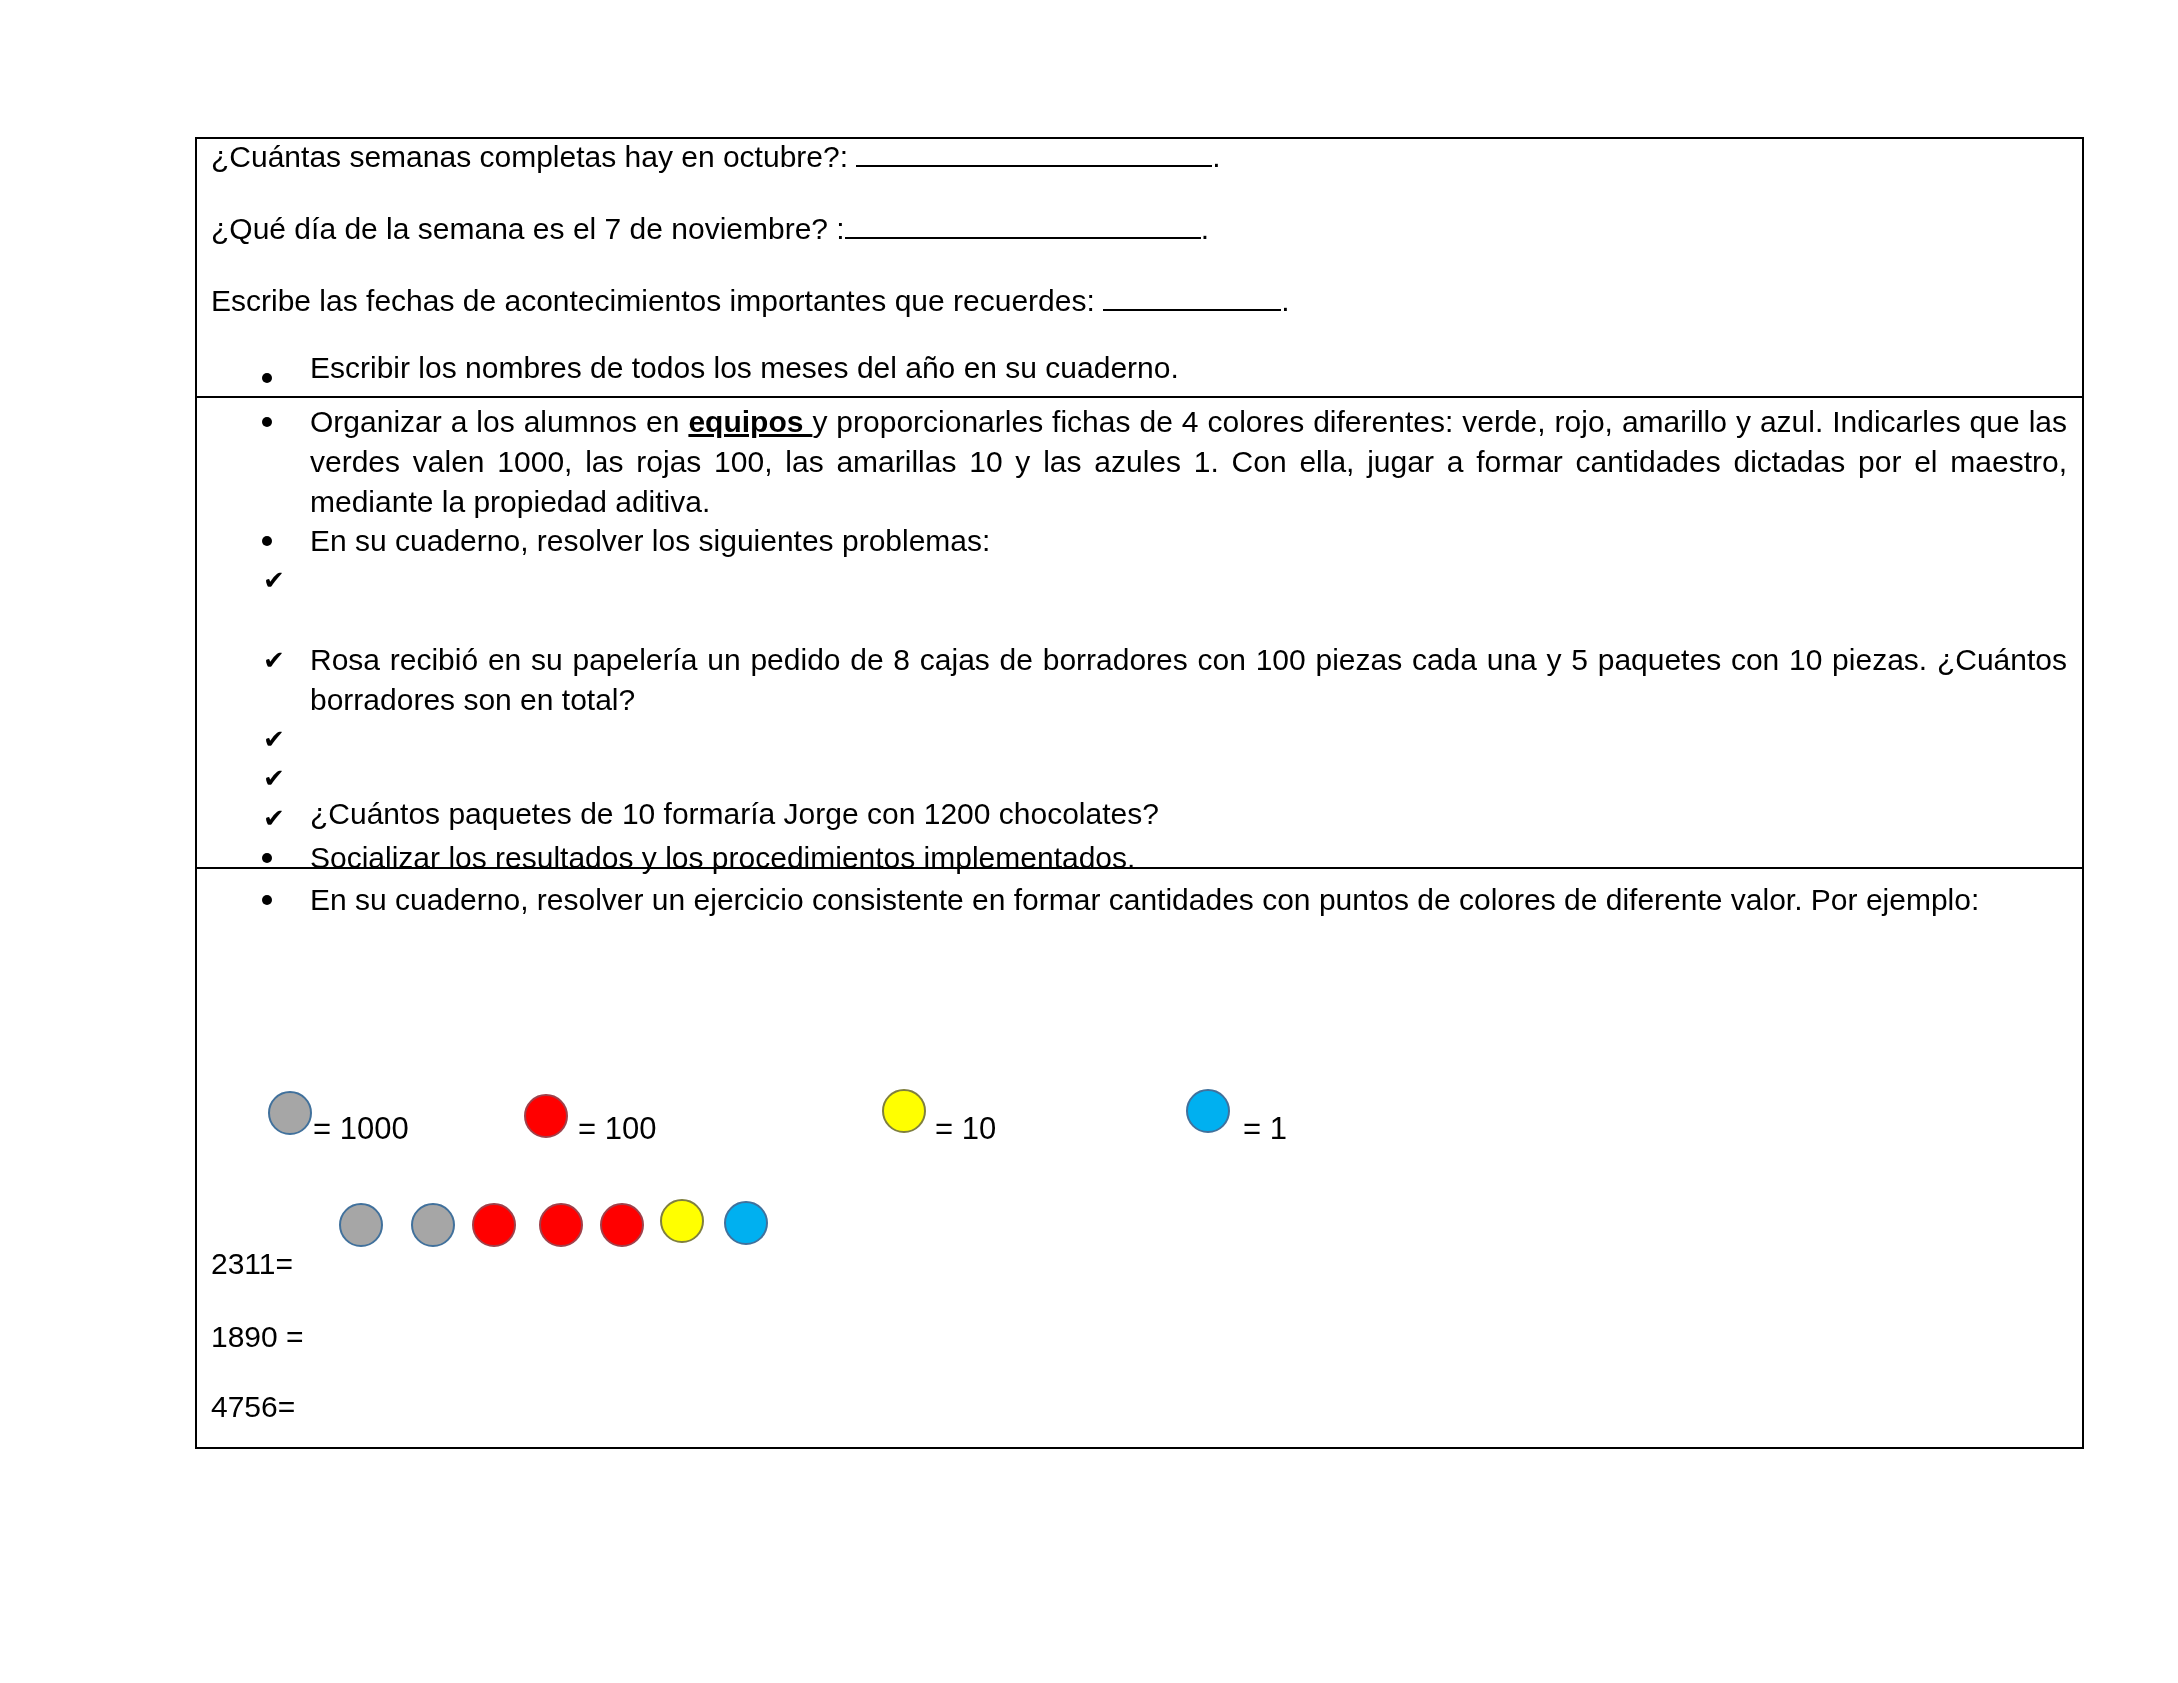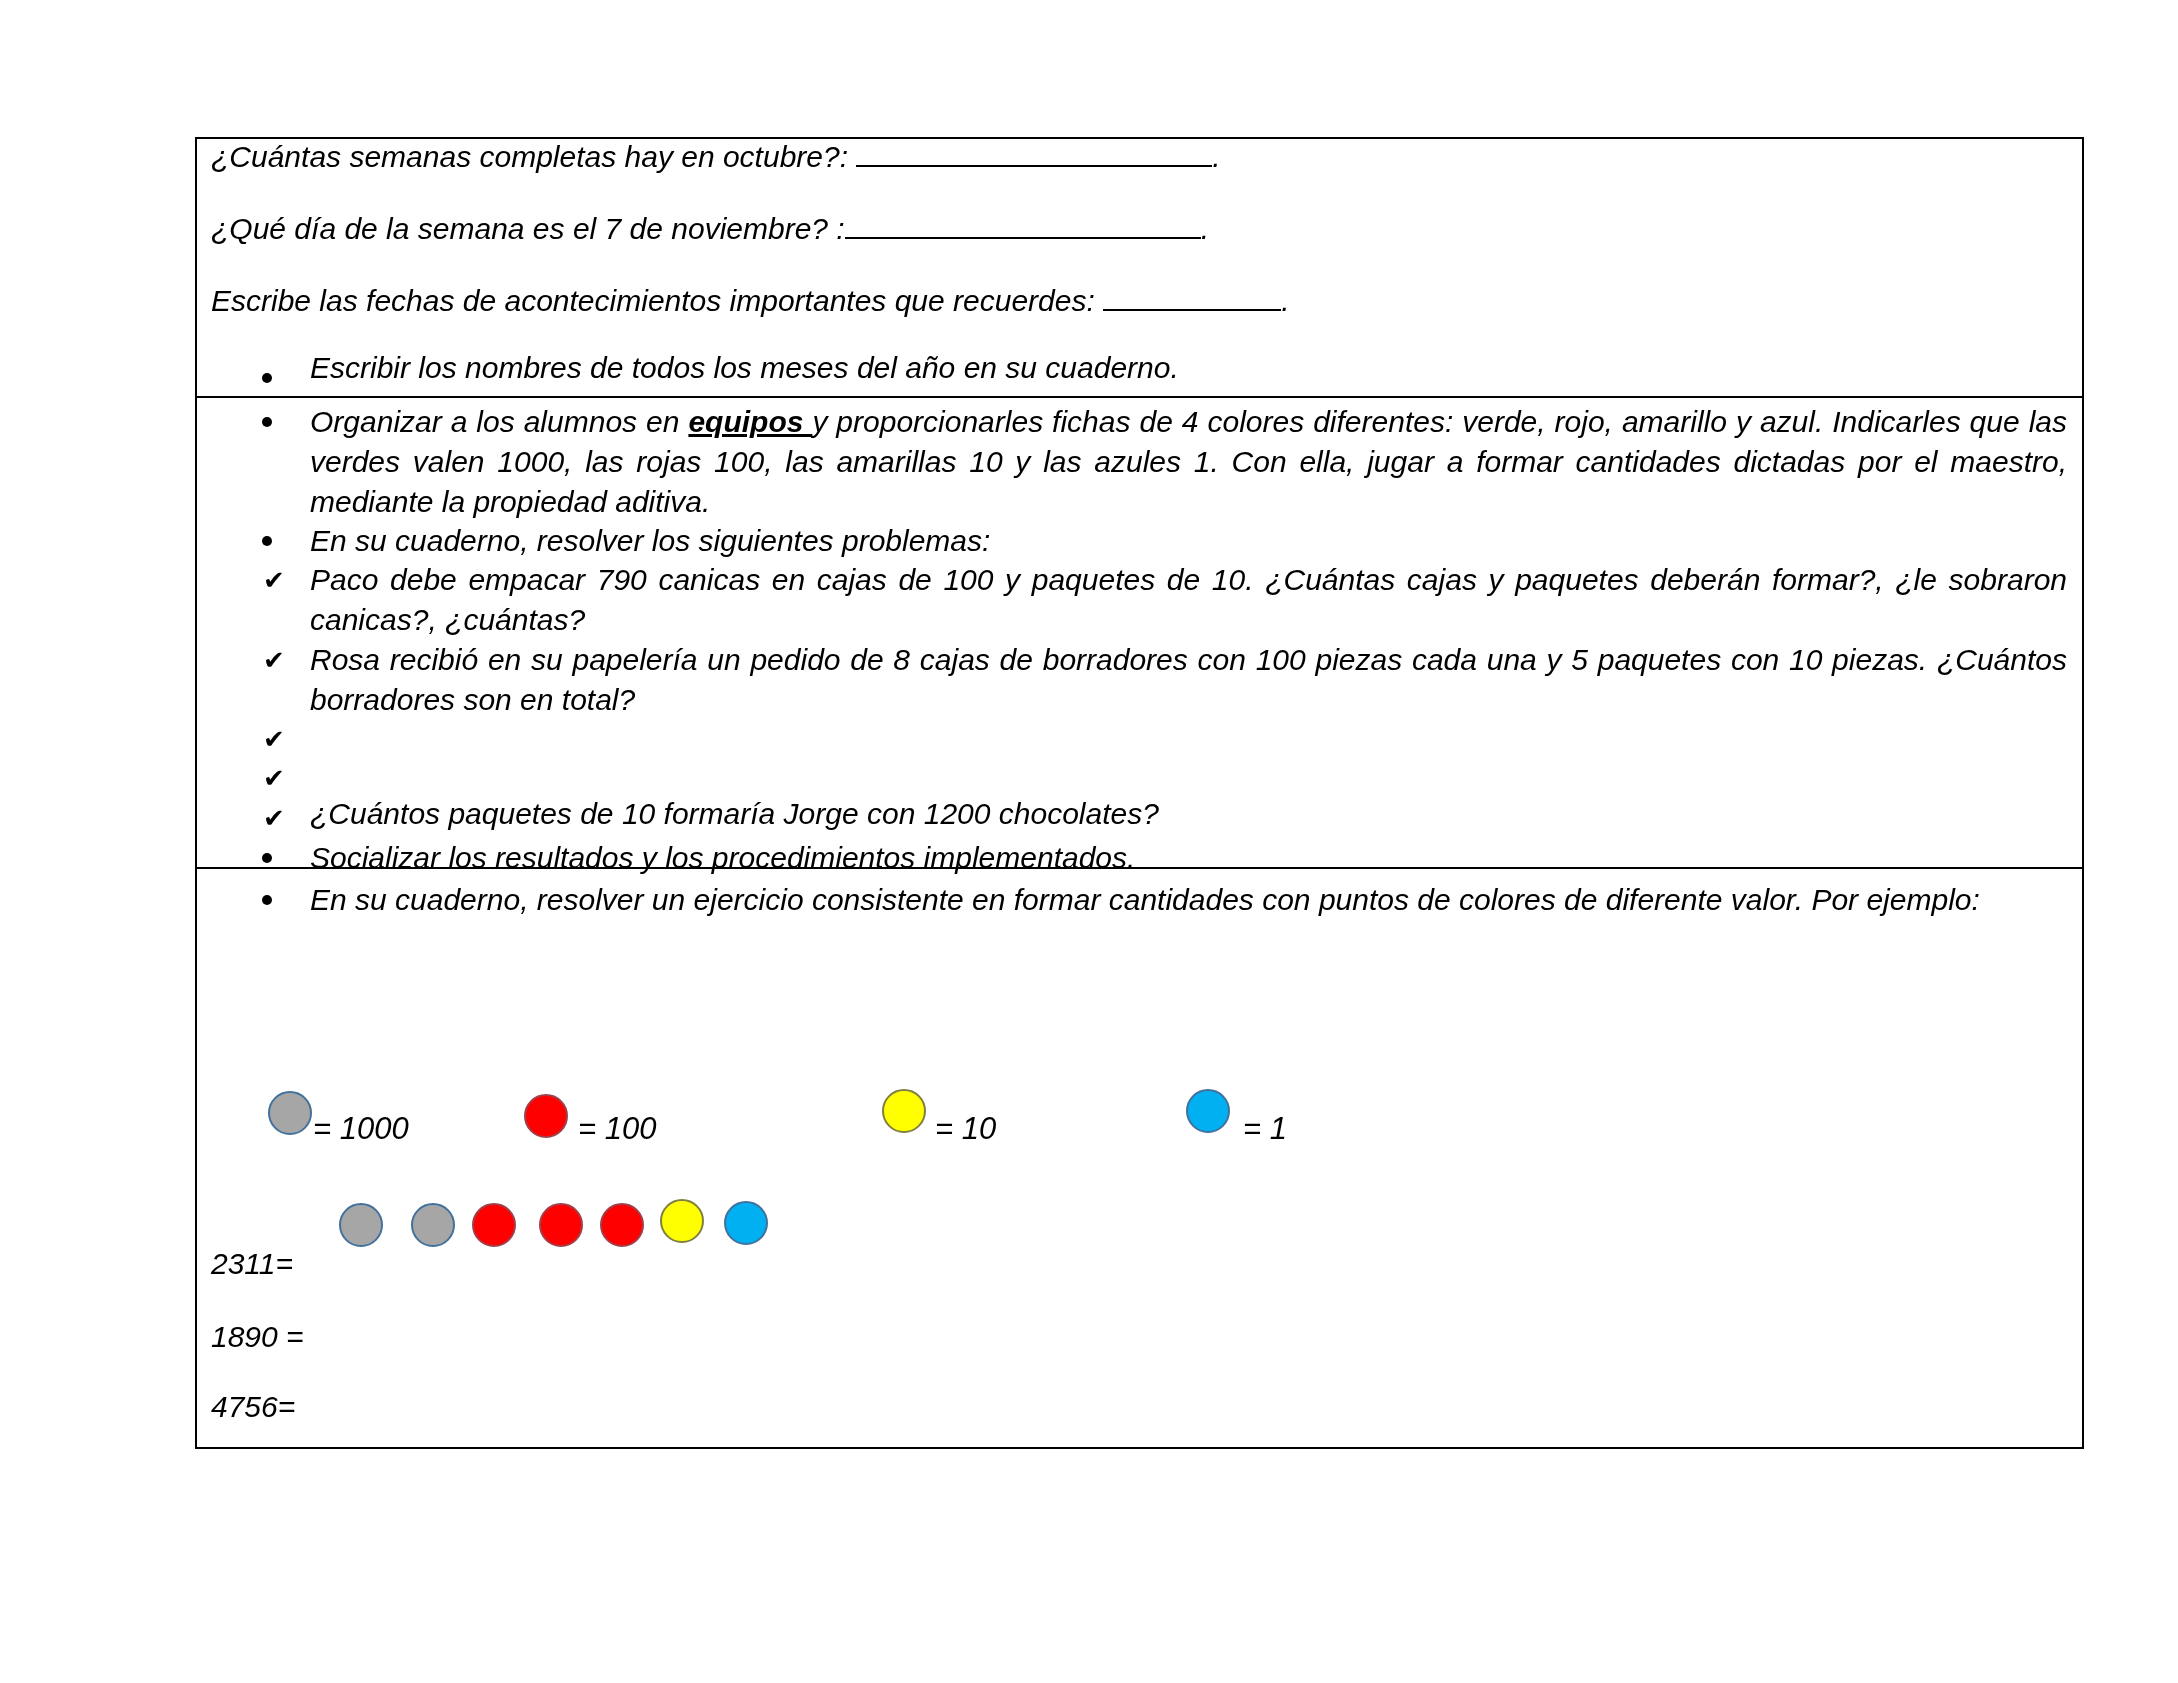--- a/index.html
+++ b/index.html
@@ -1,18 +1,18 @@
 <!DOCTYPE html>
 <html><head>
 <meta charset="utf-8">
 <style>
   html, body { margin: 0; padding: 0; background: #ffffff; }
   body { width: 2178px; height: 1683px; position: relative; overflow: hidden;
          font-family: "Liberation Sans", "DejaVu Sans", sans-serif; color: #000; }
-  .page { position: absolute; left: 0; top: 0; width: 2178px; height: 1511px; background: #fff; font-style: italic; }
+  .page { position: absolute; left: 0; top: 0; width: 2178px; height: 1511px; background: #fff; }
   .table { position: absolute; left: 195px; top: 137px; width: 1889px; height: 1312px;
            border: 2px solid #000; box-sizing: border-box; }
   .hline { position: absolute; left: 195px; width: 1889px; height: 0; border-top: 2px solid #000; }
   .t { position: absolute; font-size: 30px; line-height: 40px; white-space: nowrap; }
   .para { position: absolute; left: 310px; width: 1757px; font-size: 30px; line-height: 40px;
           text-align: justify; }
   .marker { position: absolute; font-size: 30px; line-height: 40px; width: 30px; text-align: center; }
   .bullet::before { content: ""; display: inline-block; width: 10px; height: 10px; border-radius: 50%;
                     background: #000; vertical-align: middle; position: relative; top: -2px; }
   .check { font-size: 26px; font-weight: bold; }
@@ -45,21 +45,20 @@
 
   <span class="marker bullet" style="left:252px; top:402px;"></span>
   <div class="para" style="top:402px;">
     <span>Organizar a los alumnos en </span><span class="emph">equipos </span><span>y proporcionarles fichas de 4 colores diferentes: verde, rojo, amarillo y azul. Indicarles que las verdes valen 1000, las rojas 100, las amarillas 10 y las azules 1. Con ella, jugar a formar cantidades dictadas por el maestro, mediante la propiedad aditiva.</span>
   </div>
 
   <span class="marker bullet" style="left:252px; top:521px;"></span>
   <div class="para" style="top:521px;">En su cuaderno, resolver los siguientes problemas:</div>
 
   <span class="marker check" style="left:259px; top:560px;">✔</span>
-  <div class="para" style="top:560px;">Paco debe empacar 790 canicas en cajas de 100 y paquetes de 10. ¿Cuántas cajas y paquetes deberán formar?, ¿le sobraron canicas?, ¿cuántas?</div>
 
   <span class="marker check" style="left:259px; top:640px;">✔</span>
   <div class="para" style="top:640px;">Rosa recibió en su papelería un pedido de 8 cajas de borradores con 100 piezas cada una y 5 paquetes con 10 piezas. ¿Cuántos borradores son en total?</div>
 
   <span class="marker check" style="left:259px; top:719px;">✔</span>
 
   <span class="marker check" style="left:259px; top:758px;">✔</span>
   <div class="para" style="top:774px;margin-top:20px;">¿Cuántos paquetes de 10 formaría Jorge con 1200 chocolates?</div>
 
   <span class="marker check" style="left:259px; top:798px;">✔</span>

